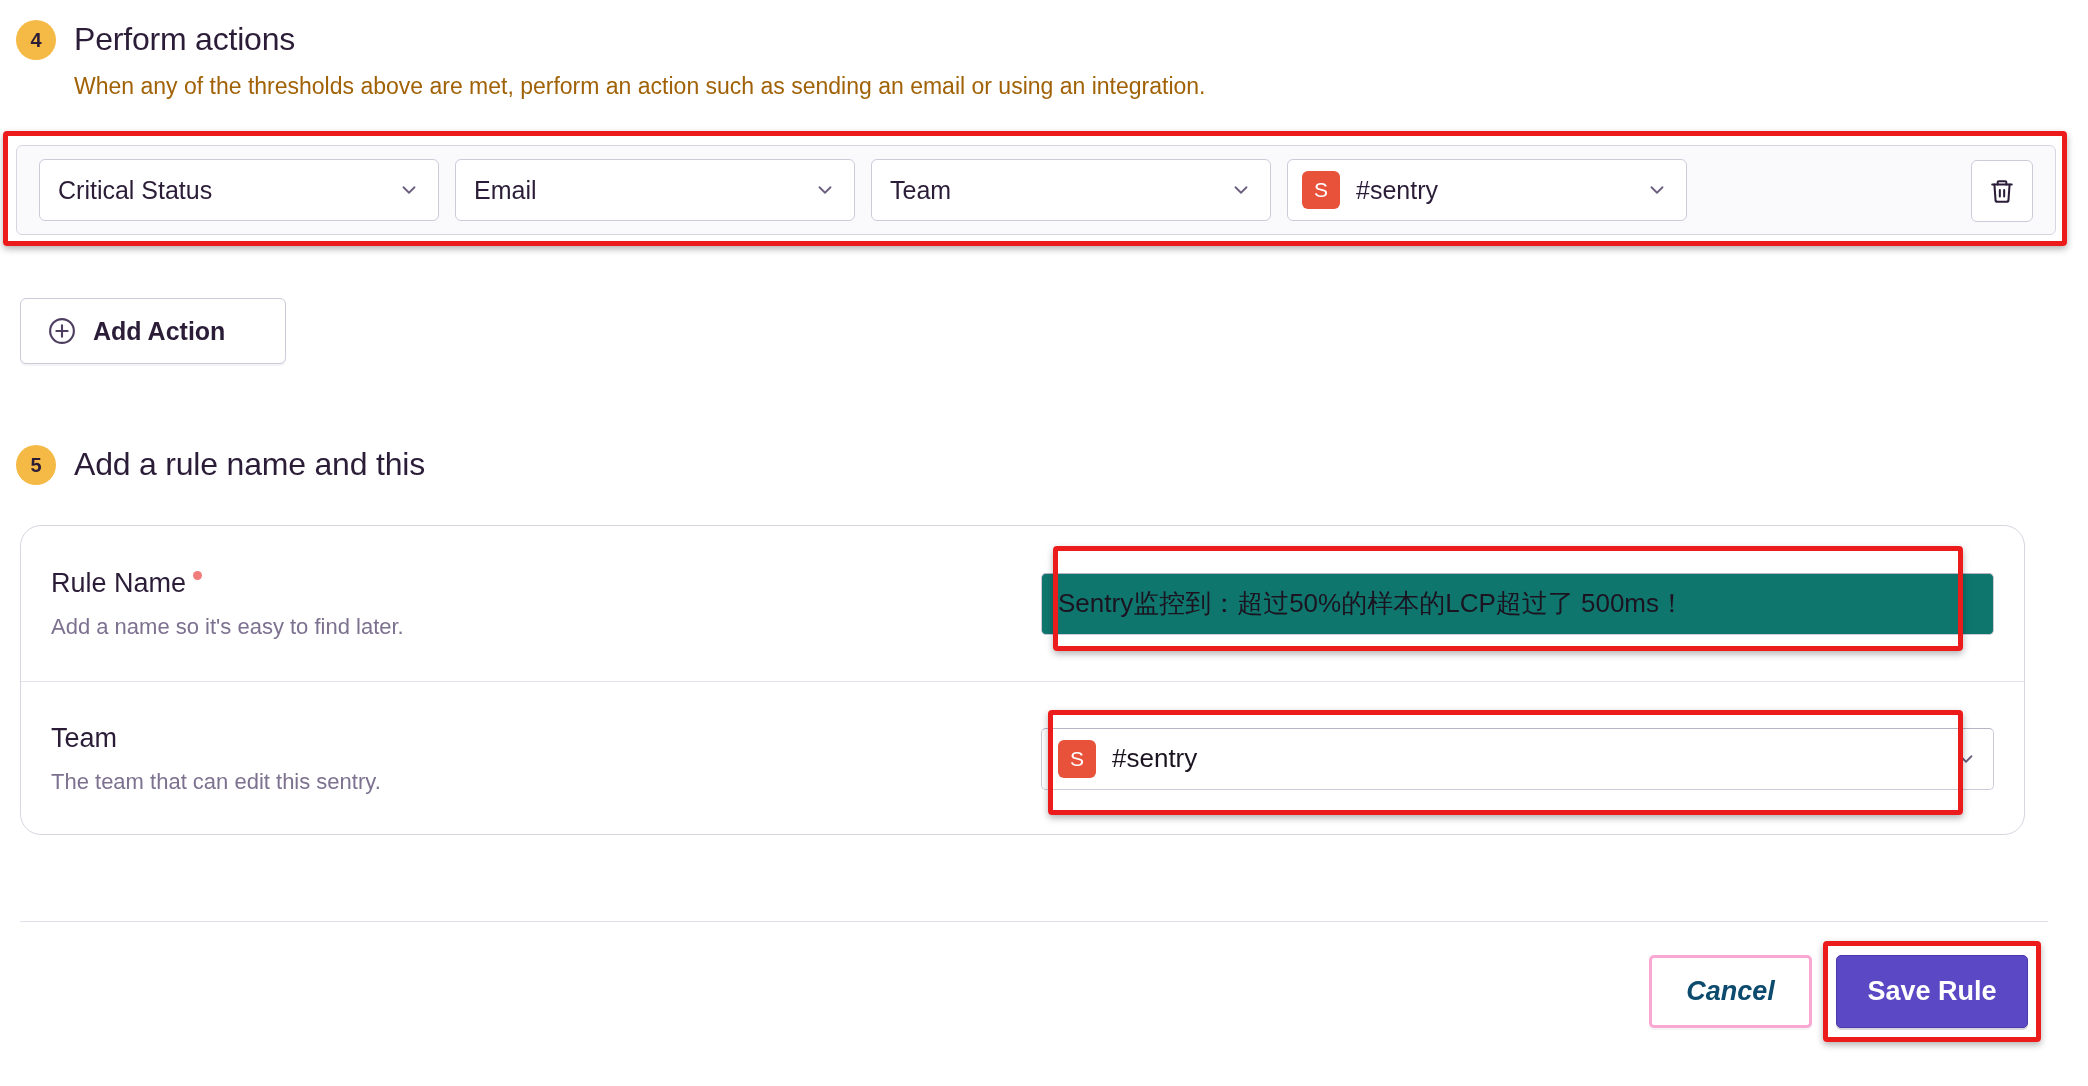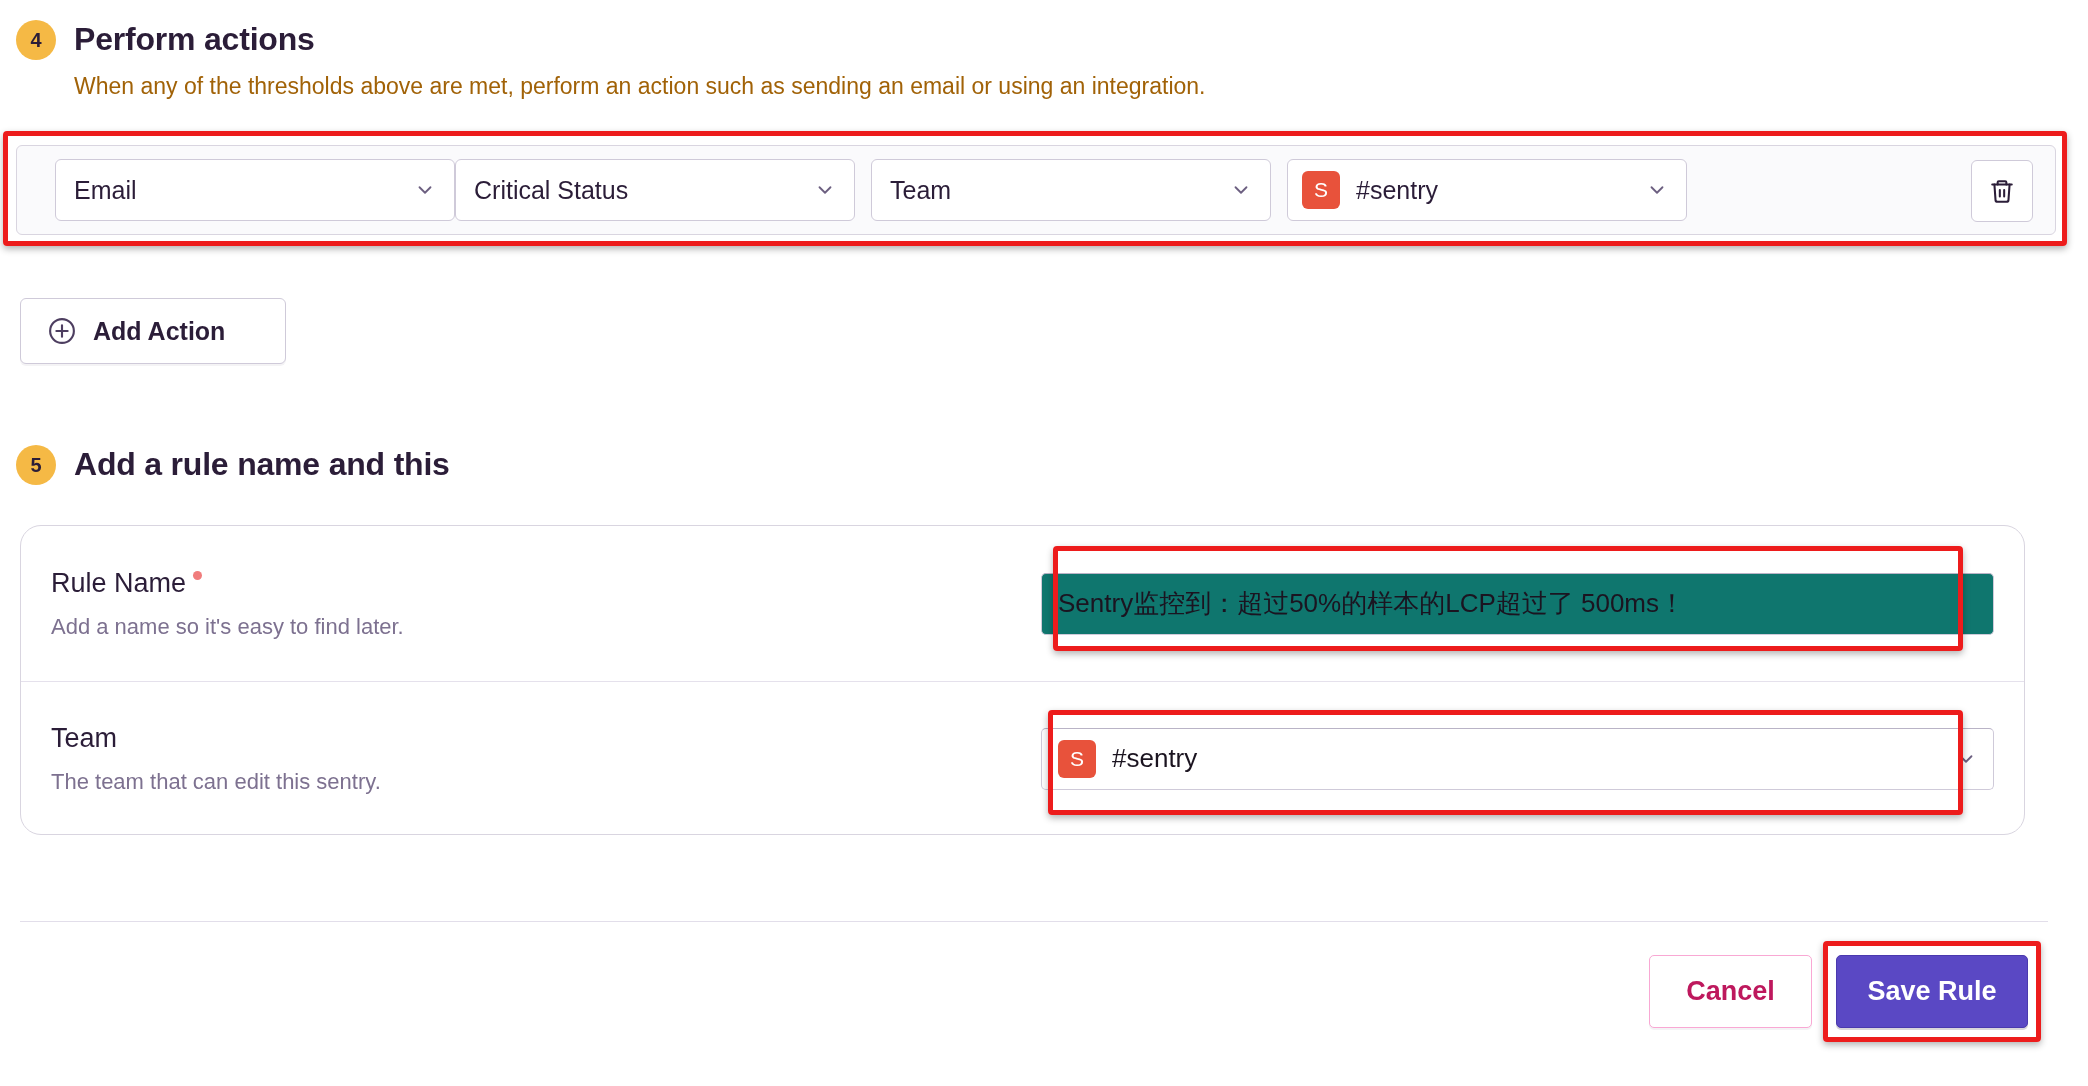--- a/index.html
+++ b/index.html
@@ -25,21 +25,21 @@
     background: #F5B945;
     color: #2B1D38;
     font-size: 20px;
     font-weight: 600;
     display: flex; align-items: center; justify-content: center;
     flex: 0 0 auto;
   }
   .step-title-row { display: flex; align-items: center; gap: 18px; }
   .step-title {
     font-size: 32px;
-    font-weight: 700;
+    font-weight: 400;
     color: #2B1D38;
     letter-spacing: -0.2px;
     line-height: 1.1;
   }
   .step-desc {
     font-size: 23px;
     color: #a16207;
     margin-left: 58px;
     margin-top: 12px;
     line-height: 1.25;
@@ -203,23 +203,24 @@
   .btn {
     position: absolute;
     display: flex; align-items: center; justify-content: center;
     border-radius: 5px;
     font-size: 27px;
     font-weight: 700;
     cursor: pointer;
   }
   .btn-cancel {
     background: #ffffff;
-    border: 1px solid #f9a8d4;
-    color: #be185d;
+    border: 3px solid #f9a8d4;
+    color: #0c4a6e;
     box-shadow: 0 2px 0 rgba(43,29,56,0.05);
+    font-style: italic;
   }
   .btn-save {
     background: #5A48C4;
     border: 1px solid #4A39AE;
     color: #ffffff;
     box-shadow: 0 2px 0 rgba(43,29,56,0.18);
   }
 </style>
 </head>
 <body>
@@ -229,31 +230,31 @@
   <div class="step-head" style="left:16px; top:20px;">
     <div class="step-title-row">
       <div class="step-badge">4</div>
       <div class="step-title">Perform actions</div>
     </div>
     <div class="step-desc">When any of the thresholds above are met, perform an action such as sending an email or using an integration.</div>
   </div>
 
   <div class="action-panel" style="left:16px; top:145px; width:2040px; height:90px;">
 
-    <div class="sel" style="width:400px; margin-left:16px;">
-      <span class="lbl">Email</span>
+    <div class="sel" style="width:400px;">
+      <span class="lbl">Critical Status</span>
       <span class="chev">
         <svg width="22" height="22" viewBox="0 0 24 24" fill="none" stroke="currentColor" stroke-width="2" stroke-linecap="round" stroke-linejoin="round">
             <polyline points="6 9 12 15 18 9"></polyline>
           </svg>
       </span>
     </div>
 
-    <div class="sel" style="width:400px;">
-      <span class="lbl">Critical Status</span>
+    <div class="sel" style="width:400px; margin-left:16px;">
+      <span class="lbl">Email</span>
       <span class="chev">
         <svg width="22" height="22" viewBox="0 0 24 24" fill="none" stroke="currentColor" stroke-width="2" stroke-linecap="round" stroke-linejoin="round">
             <polyline points="6 9 12 15 18 9"></polyline>
           </svg>
       </span>
     </div>
 
     <div class="sel" style="width:400px; margin-left:16px;">
       <span class="lbl">Team</span>
       <span class="chev">

